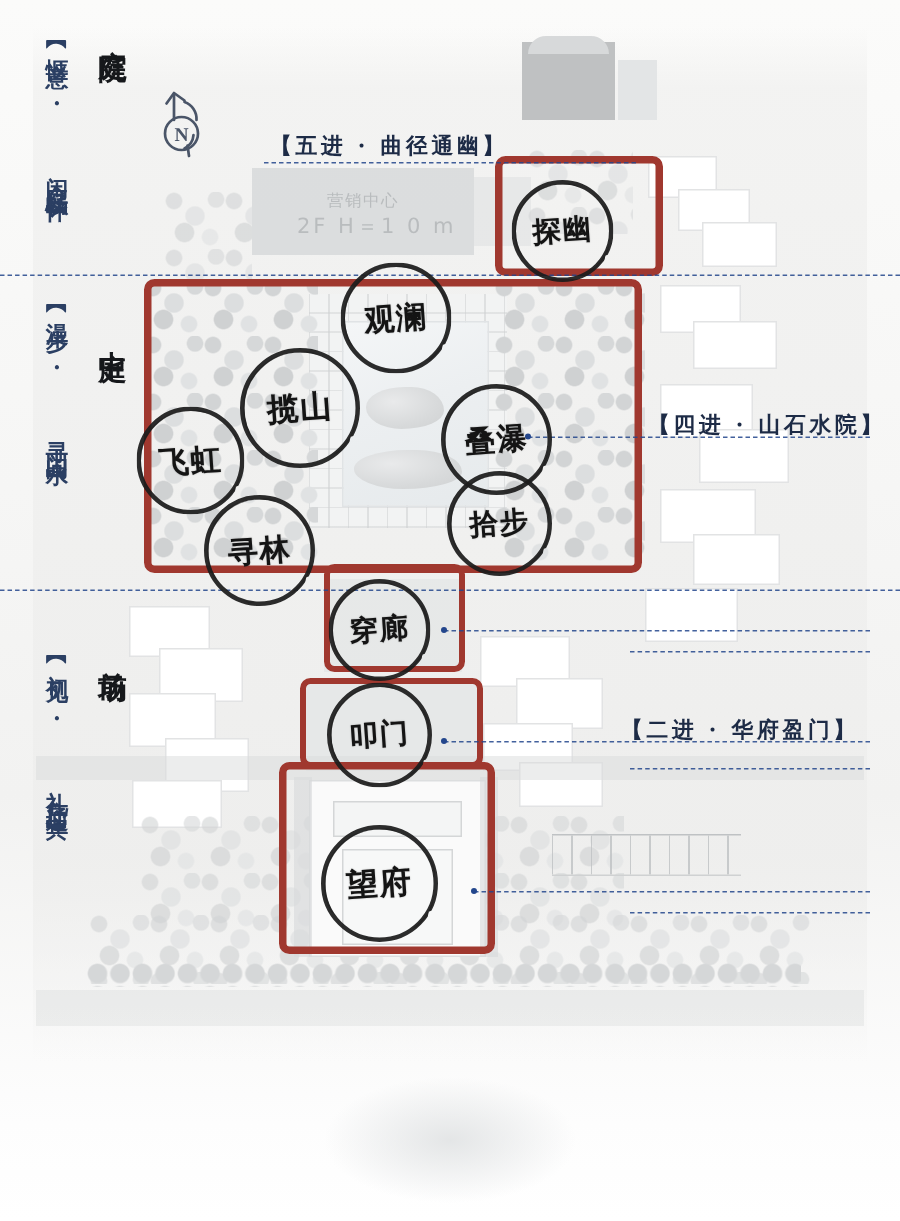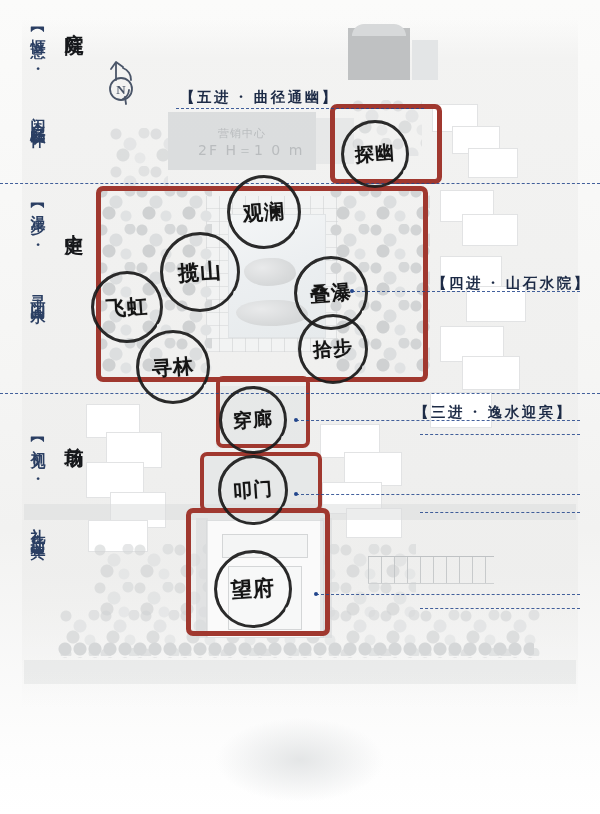--- a/index.html
+++ b/index.html
@@ -344,15 +344,15 @@
 
   <div class="zone" style="left:62px;top:432px;">
     <span class="zname">前场</span>
   </div>
   <div class="zone" style="left:28px;top:432px;">
     <span class="zsub">【初见 · 礼序迎宾】</span>
   </div>
 
   <div class="stage top5" style="left:180px;top:88px;">【五进 · 曲径通幽】</div>
   <div class="stage" style="left:432px;top:274px;">【四进 · 山石水院】</div>
-  <div class="stage" style="left:414px;top:403px;">【三进 · 逸水迎宾】</div>
+  <div class="stage" style="left:414px;top:477px;">【二进 · 华府盈门】</div>
 
 </div>
 
 </body></html>

